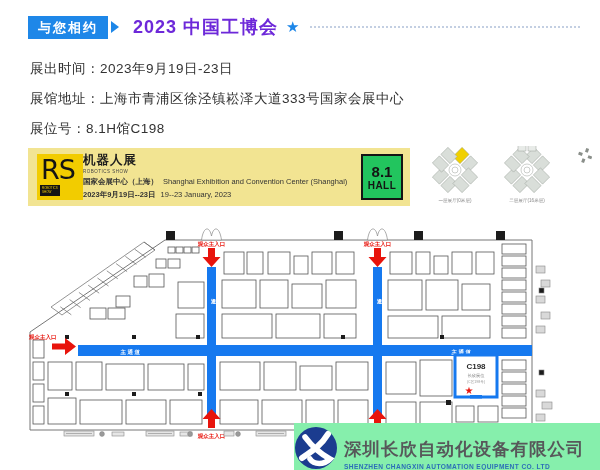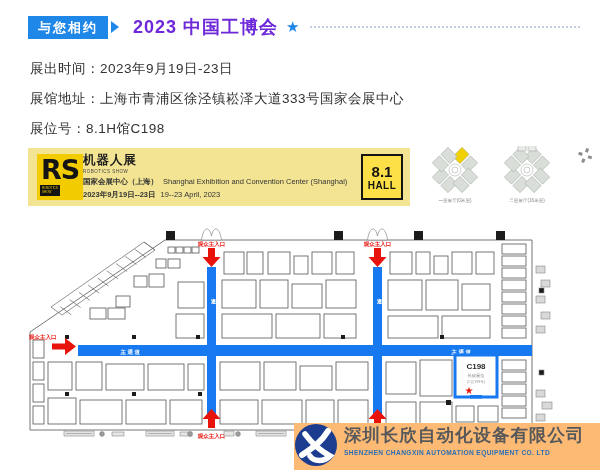--- a/index.html
+++ b/index.html
@@ -18,44 +18,44 @@
 
   
   .info{position:absolute;left:30px;top:60px;display:flex;flex-direction:column;gap:12px;}
   .info-row{font-size:13.5px;color:#333;letter-spacing:0.5px;}
   .info-row .lab{color:#333;}
 
   
   .banner{position:absolute;left:28px;top:148px;width:382px;height:58px;background:#F2E492;
           display:flex;align-items:center;}
   .rs-logo{width:46px;height:46px;background:#F2CC00;margin-left:9px;position:relative;flex:0 0 auto;}
-  .rs-big{position:absolute;left:4px;top:0px;font-size:27px;font-weight:700;color:#141414;
+  .rs-big{position:absolute;left:4px;top:0px;font-size:27px;font-weight:400;color:#141414;
           font-family:"DejaVu Sans",sans-serif;letter-spacing:-1px;}
   .rs-bar{position:absolute;left:3px;bottom:4px;background:#141414;color:#F2CC00;font-size:3px;
           padding:2px 2px;line-height:1.1;width:16px;}
   .banner-text{flex:1;min-width:0;}
   .bt-cn{font-size:12.5px;font-weight:bold;color:#1c1c1c;letter-spacing:1px;line-height:1.1;}
   .bt-en{font-size:4.5px;color:#444;letter-spacing:0.5px;margin-top:1px;}
   .bt-line{font-size:7.5px;color:#333;margin-top:3px;white-space:nowrap;}
   .bt-line .cnpart{font-weight:bold;margin-right:5px;text-align:center;}
-  .hall-box{flex:0 0 auto;width:38px;height:42px;background:#fde047;border:2px solid #141414;
+  .hall-box{flex:0 0 auto;width:38px;height:42px;background:#22c55e;border:2px solid #141414;
             margin-right:7px;display:flex;flex-direction:column;align-items:center;justify-content:center;}
   .hall-no{font-size:15px;font-weight:900;color:#141414;line-height:1;}
   .hall-word{font-size:10px;font-weight:900;color:#141414;letter-spacing:0.5px;margin-top:1px;}
 
   .overview{position:absolute;top:146px;}
   .ov1{left:420px;} .ov2{left:492px;}
   .necc-mini{position:absolute;left:578px;top:148px;}
 
   
   .map{position:absolute;left:28px;top:222px;}
 
   
-  .footer{position:absolute;left:294px;top:423px;width:306px;height:47px;background:#fdba74;
-          display:flex;align-items:flex-start;}
+  .footer{position:absolute;left:294px;top:423px;width:306px;height:47px;background:#86efac;
+          display:flex;align-items:flex-end;}
   .f-text{margin-left:6px;}
   .f-cn{font-size:17.5px;font-weight:bold;color:#57585A;letter-spacing:1px;white-space:nowrap;}
   .f-en{font-size:6.6px;font-weight:bold;color:#2C6FB7;letter-spacing:0.4px;margin-top:2px;white-space:nowrap;}
 
   svg text{font-family:"Liberation Sans","DejaVu Sans",sans-serif;}
 </style>
 </head>
 <body>
 
 <div class="page">
@@ -85,21 +85,21 @@
       <span class="rs-big">RS</span>
       <span class="rs-bar">ROBOTICS SHOW</span>
     </div>
     <div class="banner-text">
       <div class="bt-cn">机器人展</div>
       <div class="bt-en">ROBOTICS SHOW</div>
       <div class="bt-line">
         <span class="cnpart">国家会展中心（上海）</span><span>Shanghai Exhibition and Convention Center (Shanghai)</span>
       </div>
       <div class="bt-line">
-        <span class="cnpart">2023年9月19日--23日</span><span>19--23 April, 2023</span>
+        <span class="cnpart">2023年9月19日--23日</span><span>19--23 January, 2023</span>
       </div>
     </div>
     <div class="hall-box">
       <div class="hall-no">8.1</div>
       <div class="hall-word">HALL</div>
     </div>
   </div>
 
   <svg class="overview ov1" width="70" height="60" viewBox="0 0 70 60">
     <g stroke="#9aa19a" stroke-width="0.5">

